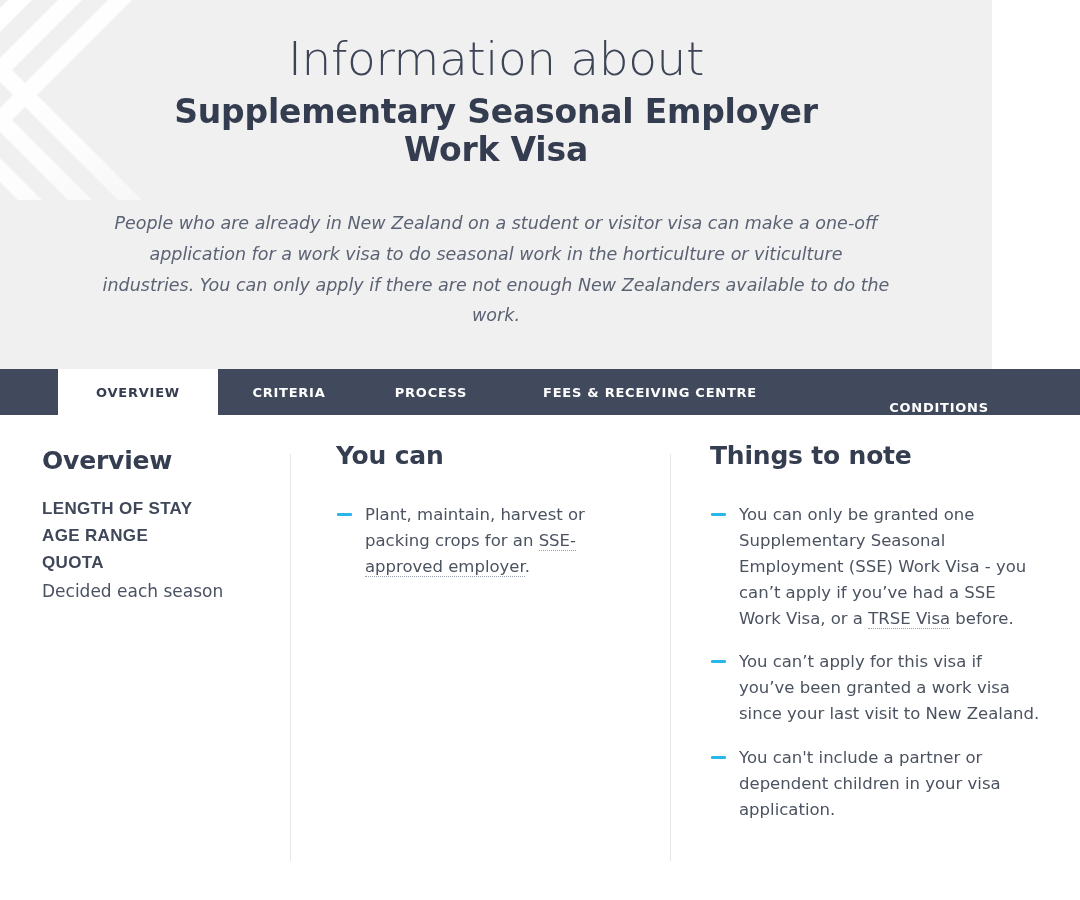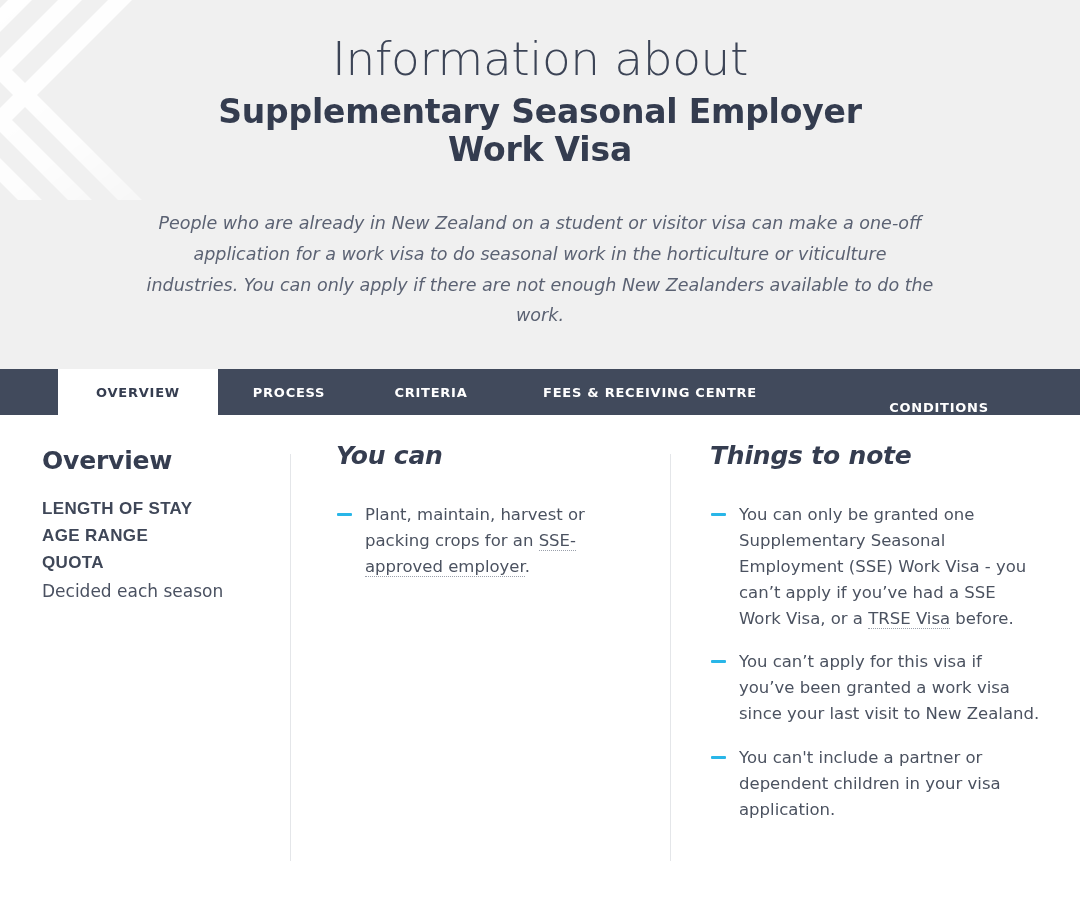--- a/index.html
+++ b/index.html
@@ -16,21 +16,21 @@
     position: relative;
     width: 1080px;
     height: 900px;
     overflow: hidden;
     background: #ffffff;
   }
 
   
   .header {
     position: relative;
-    width: 1080px;
+    width: 992px;
     height: 369px;
     background: #f0f0f0;
     overflow: hidden;
   }
 
   
   .header-pattern {
     position: absolute;
     left: -40px;
     top: -60px;
@@ -146,21 +146,21 @@
 
   .col-h {
     font-family: "DejaVu Sans", sans-serif;
     font-size: 25px;
     font-weight: 700;
     color: #353d50;
     letter-spacing: -0.2px;
     line-height: 1.2;
   }
   .col-left .col-h { margin-bottom: 23px; }
-  .col-mid .col-h, .col-right .col-h { margin-bottom: 31px; margin-top: -5px; font-style: italic; }
+  .col-mid .col-h, .col-right .col-h { margin-bottom: 31px; margin-top: -5px; }
 
   
   .fact-label {
     font-family: Liberation Sans, sans-serif;
     font-size: 17px;
     font-weight: 700;
     letter-spacing: 0.35px;
     color: #3f4758;
     text-transform: uppercase;
     margin-bottom: 7px;
@@ -248,25 +248,25 @@
       <h1 class="page-title">Supplementary Seasonal Employer Work Visa</h1>
       <p class="lede">People who are already in New Zealand on a student or visitor visa can make a one-off application for a work visa to do seasonal work in the horticulture or viticulture industries. You can only apply if there are not enough New Zealanders available to do the work.</p>
     </div>
   </div>
 
   <nav class="tabbar">
     <div class="tab-spacer"></div>
     <div class="tab active w-overview">
       <span>OVERVIEW</span>
     </div>
+    <div class="tab w-criteria">
+      <span>CRITERIA</span>
+    </div>
     <div class="tab w-process">
       <span>PROCESS</span>
-    </div>
-    <div class="tab w-criteria">
-      <span>CRITERIA</span>
     </div>
     <div class="tab w-fees">
       <span>FEES &amp; RECEIVING CENTRE</span>
     </div>
     <div class="tab w-conditions">
       <span>CONDITIONS</span>
     </div>
   </nav>
 
   <main class="content">

